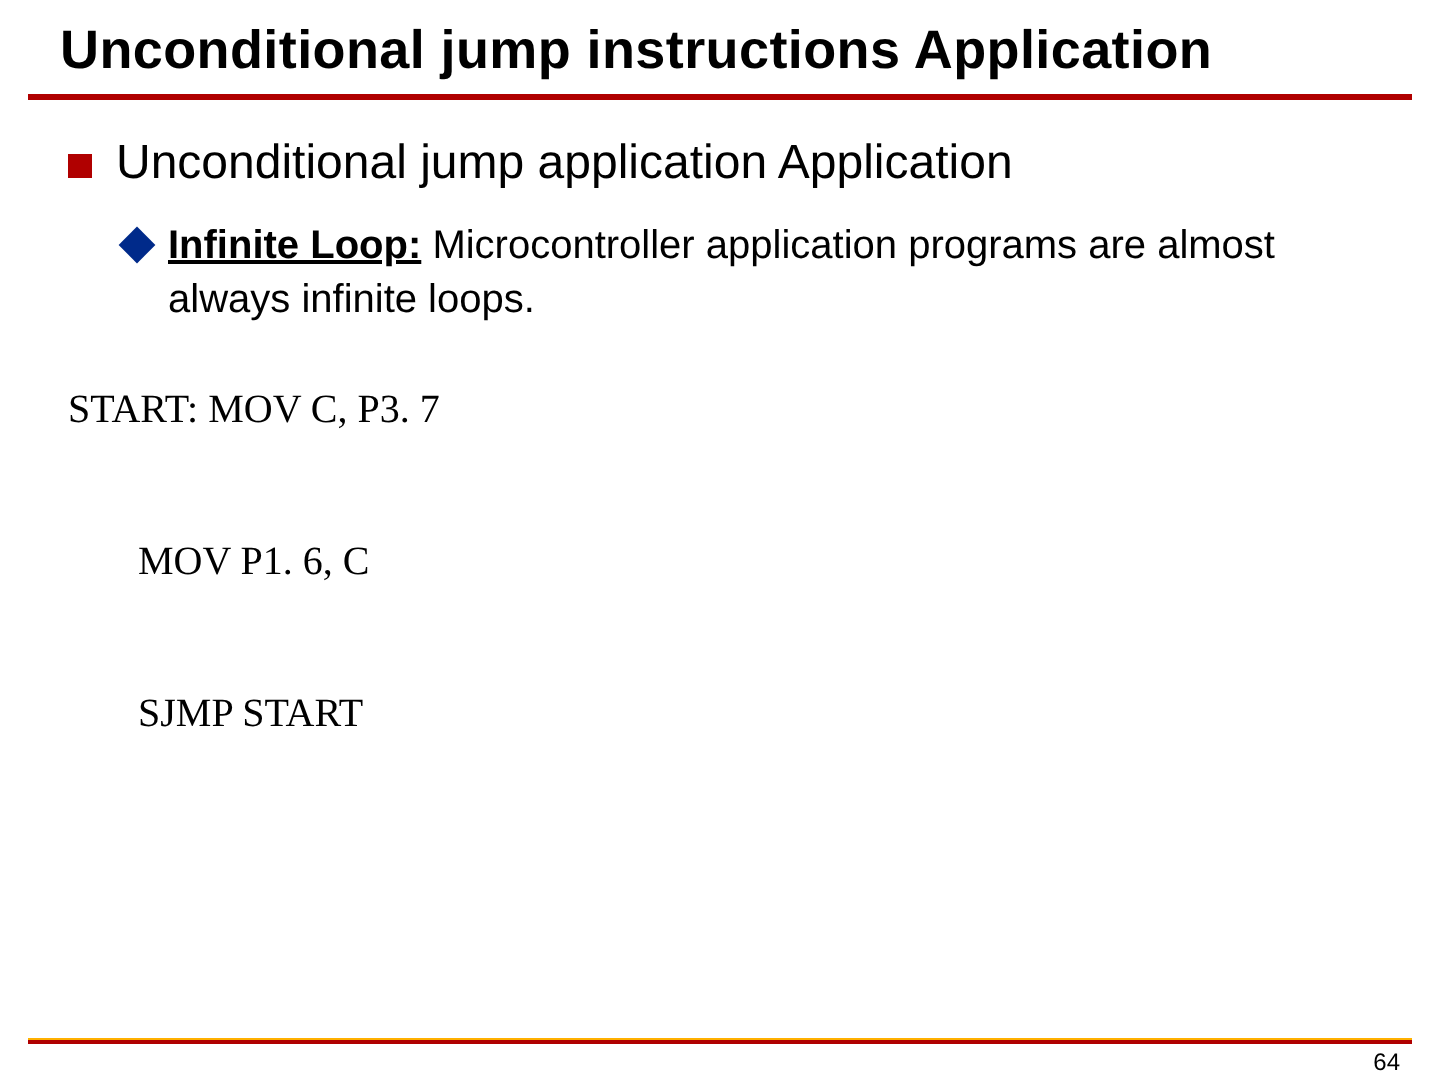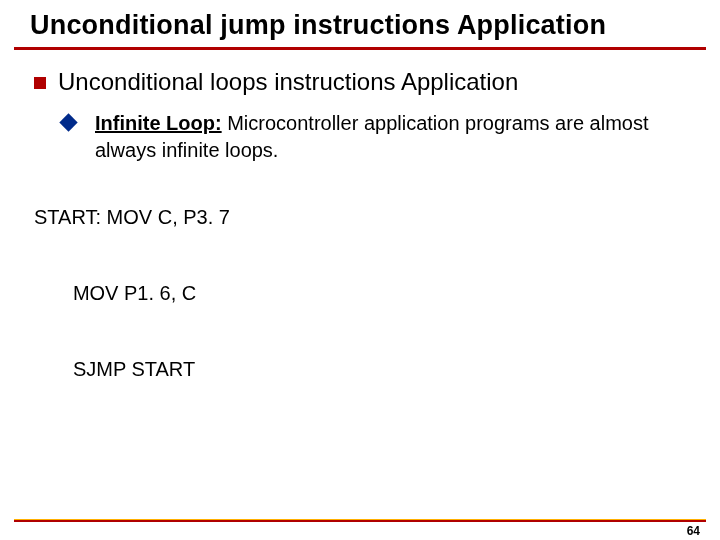--- a/index.html
+++ b/index.html
@@ -4,40 +4,40 @@
 <style>
   html,body{margin:0;padding:0}
   body{width:720px;height:540px;background:#fff;font-family:Arial,Helvetica,sans-serif;position:relative;color:#000}
   .title{font-size:27px;font-weight:bold;padding:10px 0 6px 30px;letter-spacing:.2px}
   .rule-red{height:3px;background:#b00000;margin:0 14px}
   .content{padding:18px 18px 0 34px}
   .row1{display:flex;align-items:flex-start;gap:12px}
   .sq{width:12px;height:12px;background:#b00000;margin-top:9px;flex:0 0 auto}
   .h2{font-size:24px;font-weight:normal}
   .h2 b{font-weight:normal}
-  .row2{display:flex;align-items:flex-start;gap:20px;margin:14px 0 0 28px}
+  .row2{display:flex;align-items:flex-start;gap:9px;margin:14px 0 0 28px}
   .diamond{width:13px;height:13px;background:#002a8a;transform:rotate(45deg);margin-top:6px;flex:0 0 auto}
   .body{font-size:20px;line-height:1.35;max-width:560px}
   .body .lead{font-weight:bold;text-decoration:underline}
-  .code{font-family:Liberation Sans, sans-serif;font-size:20px;white-space:pre;margin:34px 0 0 0;line-height:1.9}
+  .code{font-family:Liberation Serif, serif;font-size:20px;white-space:pre;margin:22px 0 0 0;line-height:1.9}
   .footer{position:absolute;left:14px;right:14px;bottom:18px}
   .rule-bot{height:2px;background:#b00000;border-top:1px solid #ffb000}
-  .pn{position:absolute;right:20px;bottom:2px;font-size:12px;font-weight:bold}
+  .pn{position:absolute;right:20px;bottom:2px;font-size:12px;font-weight:normal}
 </style>
 </head>
 <body>
 
 <div class="title">Unconditional jump instructions Application</div>
 <div class="rule-red"></div>
 
 <div class="content">
   <div class="row1">
     <div class="sq"></div>
     <div class="h2">
-      <span>Unconditional loops instructions </span><b>Application</b>
+      <span>Unconditional jump application </span><b>Application</b>
     </div>
   </div>
 
   <div class="row2">
     <div class="diamond"></div>
     <div class="body">
       <span class="lead">Infinite Loop:</span><span> Microcontroller application programs are almost always infinite loops.</span>
     </div>
   </div>
 

